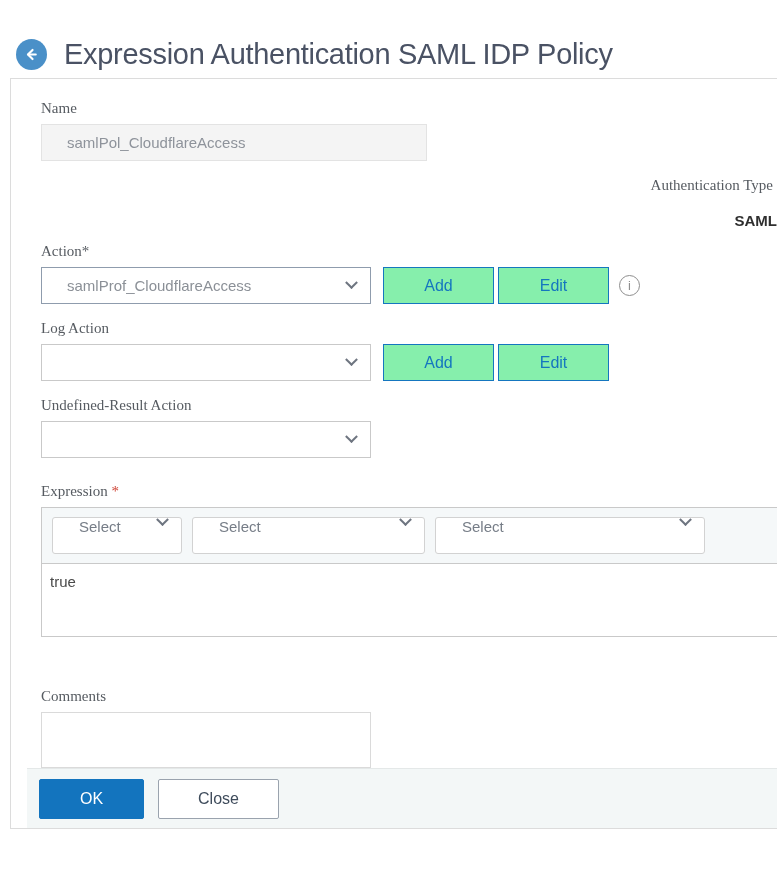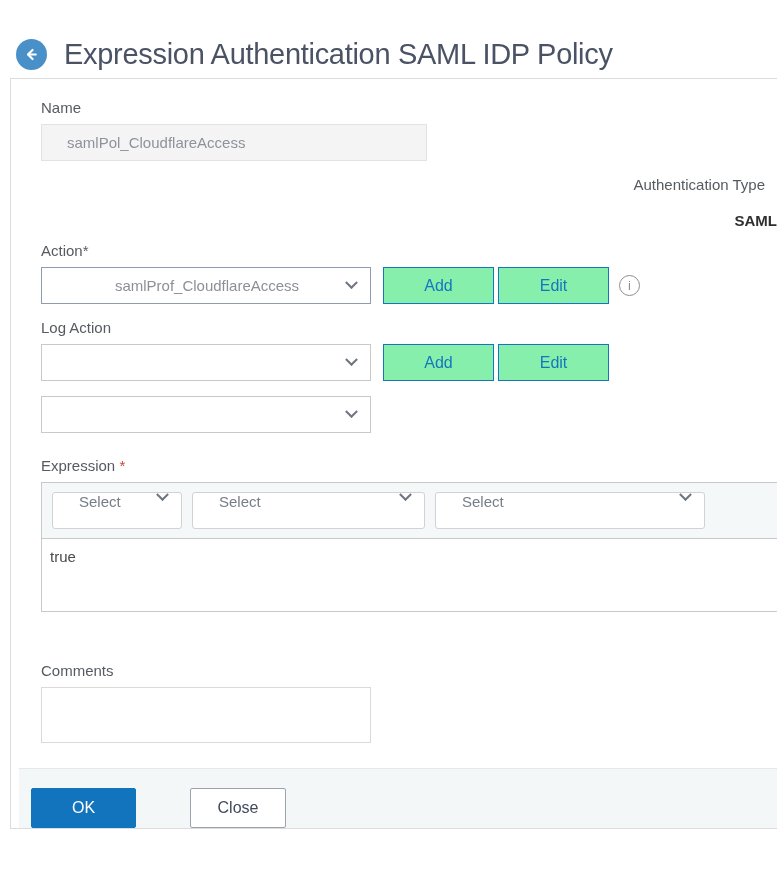--- a/index.html
+++ b/index.html
@@ -33,21 +33,21 @@
     margin-left: 10px;
     border: 1px solid #dcdcdc;
     border-right: 0;
     height: 751px;
     position: relative;
     background: #ffffff;
   }
   .panel-content { padding: 20px 0 0 30px; }
 
   .field-label {
-    font-size: 15px; color: #565b61; margin: 0 12px 7px 0; line-height: 18px;
+    font-size: 15px; color: #565b61; margin: 0 4px 7px 0; line-height: 18px; font-family: Liberation Serif, serif;
   }
   .req-star { color: #cf4436; }
 
   .text-input {
     width: 386px; height: 37px;
     background: #f4f4f4;
     border: 1px solid #e3e3e3;
     color: #8e939b; font-size: 15px;
     padding: 0 10px 0 25px;
     font-family: "Liberation Sans", sans-serif;
@@ -60,21 +60,21 @@
   
   .selectbox {
     width: 330px; height: 37px;
     background: #ffffff;
     border: 1px solid #c9c9c9;
     display: flex; align-items: center;
     padding: 0 14px 0 25px;
     cursor: pointer;
     color: #8b9097; font-size: 15px;
   }
-  .selectbox.accent-border { border-color: #8f9cad; text-align: center; }
+  .selectbox.accent-border { border-color: #8f9cad; }
   .selectbox .sel-text { flex: 1 1 auto; overflow: hidden; white-space: nowrap; }
   .chevron {
     width: 9px; height: 9px; flex: 0 0 auto;
     border-right: 2px solid #6e7580;
     border-bottom: 2px solid #6e7580;
     transform: rotate(45deg) translate(-2px,-2px);
   }
 
   .btn-outline-blue {
     width: 111px; height: 37px;
@@ -128,39 +128,38 @@
   .comments-wrap { margin-top: 50px; }
   .comments-area {
     width: 330px; height: 56px;
     border: 1px solid #dadada; resize: none; outline: none;
     padding: 6px 8px; font-size: 15px; color: #4a4a4a;
     font-family: "Liberation Sans", sans-serif;
   }
 
   
   .panel-footer {
-    position: absolute; left: 8px; right: 0; bottom: 0;
+    position: absolute; left: 16px; right: 0; bottom: 0;
     height: 60px;
     background: #f3f7f7;
     border-top: 1px solid #e4e8e8;
-    display: flex; align-items: flex-end;
+    display: flex; align-items: center;
     padding-left: 12px; gap: 14px;
   }
   .btn-primary {
     width: 105px; height: 40px;
     background: #1374be; border: 1px solid #1374be; border-radius: 2px;
     color: #ffffff; font-size: 16px; cursor: pointer;
     font-family: "Liberation Sans", sans-serif;
   }
   .btn-secondary {
-    width: 96px; height: 40px;
+    width: 121px; height: 40px;
     background: #ffffff; border: 1px solid #9aa3ae; border-radius: 2px;
     color: #3e4b5b; font-size: 16px; cursor: pointer;
     font-family: "Liberation Sans", sans-serif;
-    margin-left: 40px;
   }
 </style>
 </head>
 <body>
 
 <div class="header">
   <button class="back-btn">
     <span>
       <svg width="17" height="17" viewBox="0 0 24 24">
         <path d="M13.5 5.5 L7 12 L13.5 18.5" stroke="#ffffff" stroke-width="3" fill="none" stroke-linecap="round" stroke-linejoin="round"></path>
@@ -203,20 +202,21 @@
         <div class="selectbox">
           <span class="sel-text"></span>
           <span class="chevron"></span>
         </div>
         <button class="btn-outline-blue">Add</button>
         <button class="btn-outline-blue">Edit</button>
       </div>
     </div>
 
     <div class="group">
+      <div class="field-label">Undefined-Result Action</div>
       <div class="selectbox">
         <span class="sel-text"></span>
         <span class="chevron"></span>
       </div>
     </div>
 
     <div class="expr-wrap">
       <div class="field-label">
         <span>Expression</span>
         <span class="req-star">*</span>

